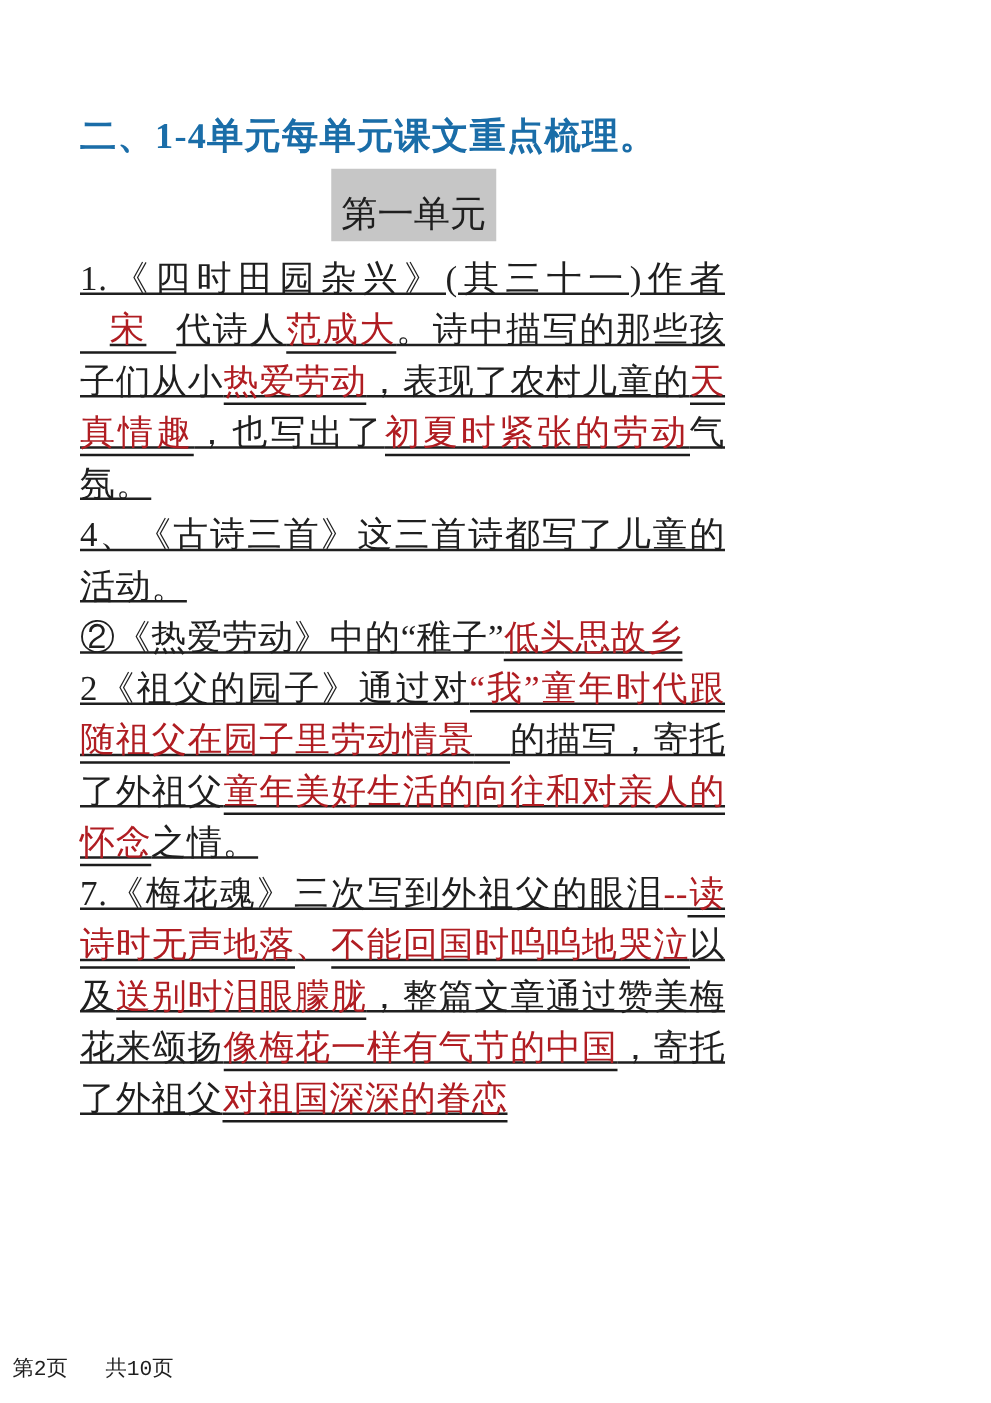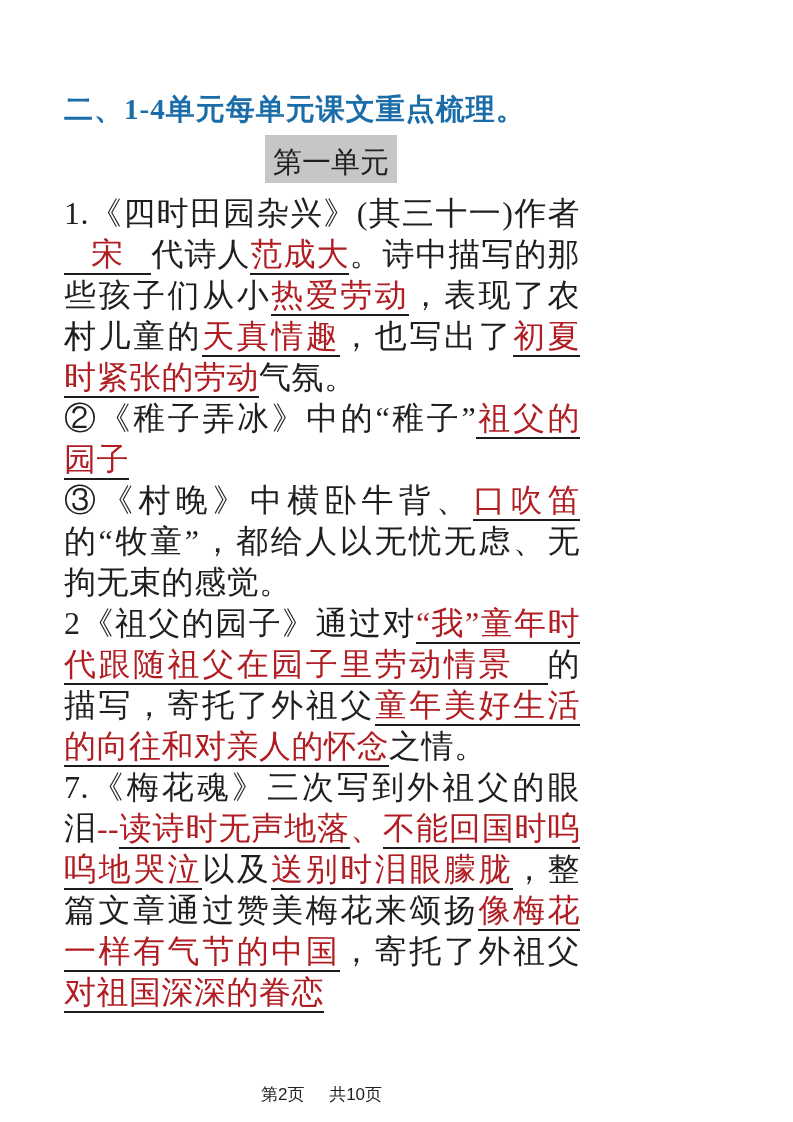--- a/index.html
+++ b/index.html
@@ -32,31 +32,32 @@
   }
   .heading-wrap{
     text-align:center;
     margin:0 0 10px 0;
   }
   .section-heading{
     display:inline-block;
     font-size:29px;
     line-height:1.2;
     background:var(--hl);
-    padding:10px 8px 3px 8px;
+    padding:20px 8px 3px 8px;
     margin-left:18px;
   }
   .doc-body{margin:0;}
   .para{
     margin:0;
-    font-size:32px;
+    font-size:28px;
     line-height:41px;
     text-align:justify;
     text-justify:inter-ideograph;
     letter-spacing:0.5px;
+    text-decoration:underline;
   }
   .run-t{color:var(--ink);}
   .run-u{
     color:var(--red);
     border-bottom:2px solid var(--ul);
     padding-bottom:1px;
   }
   .run-r{color:var(--red);}
   .run-ub{
     color:var(--red);
@@ -65,42 +66,41 @@
   }
   .run-us{
     border-bottom:2px solid var(--ul);
     padding-bottom:1px;
     white-space:pre;
   }
   .footer{
     position:absolute;
     left:0;right:0;
     bottom:16px;
-    text-align:center;
     font-size:17px;
     color:var(--ink);
-    font-family:Liberation Sans, sans-serif;
+    font-family:Liberation Mono, monospace;
   }
   .footer span{margin:0 10px;}
 </style>
 </head>
 <body>
 
 <div class="page">
   <div class="content">
     <h1 class="doc-title">二、1-4单元每单元课文重点梳理。</h1>
 
     <div class="heading-wrap">
       <span class="section-heading">第一单元</span>
     </div>
 
     <div class="doc-body">
         <p class="para"><span class="run-t">1.《四时田园杂兴》(其三十一)作者</span><span class="run-ub">宋</span><span class="run-t">代诗人</span><span class="run-u">范成大</span><span class="run-t">。诗中描写的那些孩子们从小</span><span class="run-u">热爱劳动</span><span class="run-t">，表现了农村儿童的</span><span class="run-u">天真情趣</span><span class="run-t">，也写出了</span><span class="run-u">初夏时紧张的劳动</span><span class="run-t">气氛。</span></p>
-        <p class="para"><span class="run-t">②《稚子弄冰》中的“稚子”</span><span class="run-u">祖父的园子</span></p>
-        <p class="para"><span class="run-t">③《村晚》中横卧牛背、</span><span class="run-u">口吹笛</span><span class="run-t">的“牧童”，都给人以无忧无虑、无拘无束的感觉。</span></p>
+        <p class="para"><span class="run-t">4、《古诗三首》这三首诗都写了儿童的活动。</span></p>
+        <p class="para"><span class="run-t">②《热爱劳动》中的“稚子”</span><span class="run-u">低头思故乡</span></p>
         <p class="para"><span class="run-t">2《祖父的园子》通过对</span><span class="run-u">“我”童年时代跟随祖父在园子里劳动情景</span><span class="run-us">　</span><span class="run-t">的描写，寄托了外祖父</span><span class="run-u">童年美好生活的向往和对亲人的怀念</span><span class="run-t">之情。</span></p>
         <p class="para"><span class="run-t">7.《梅花魂》三次写到外祖父的眼泪</span><span class="run-r">--</span><span class="run-u">读诗时无声地落</span><span class="run-r">、</span><span class="run-u">不能回国时呜呜地哭泣</span><span class="run-t">以及</span><span class="run-u">送别时泪眼朦胧</span><span class="run-t">，整篇文章通过赞美梅花来颂扬</span><span class="run-u">像梅花一样有气节的中国</span><span class="run-t">，寄托了外祖父</span><span class="run-u">对祖国深深的眷恋</span></p>
       </div>
   </div>
 
   <div class="footer">
     <span>第2页</span>
     <span>共10页</span>
   </div>
 </div>

